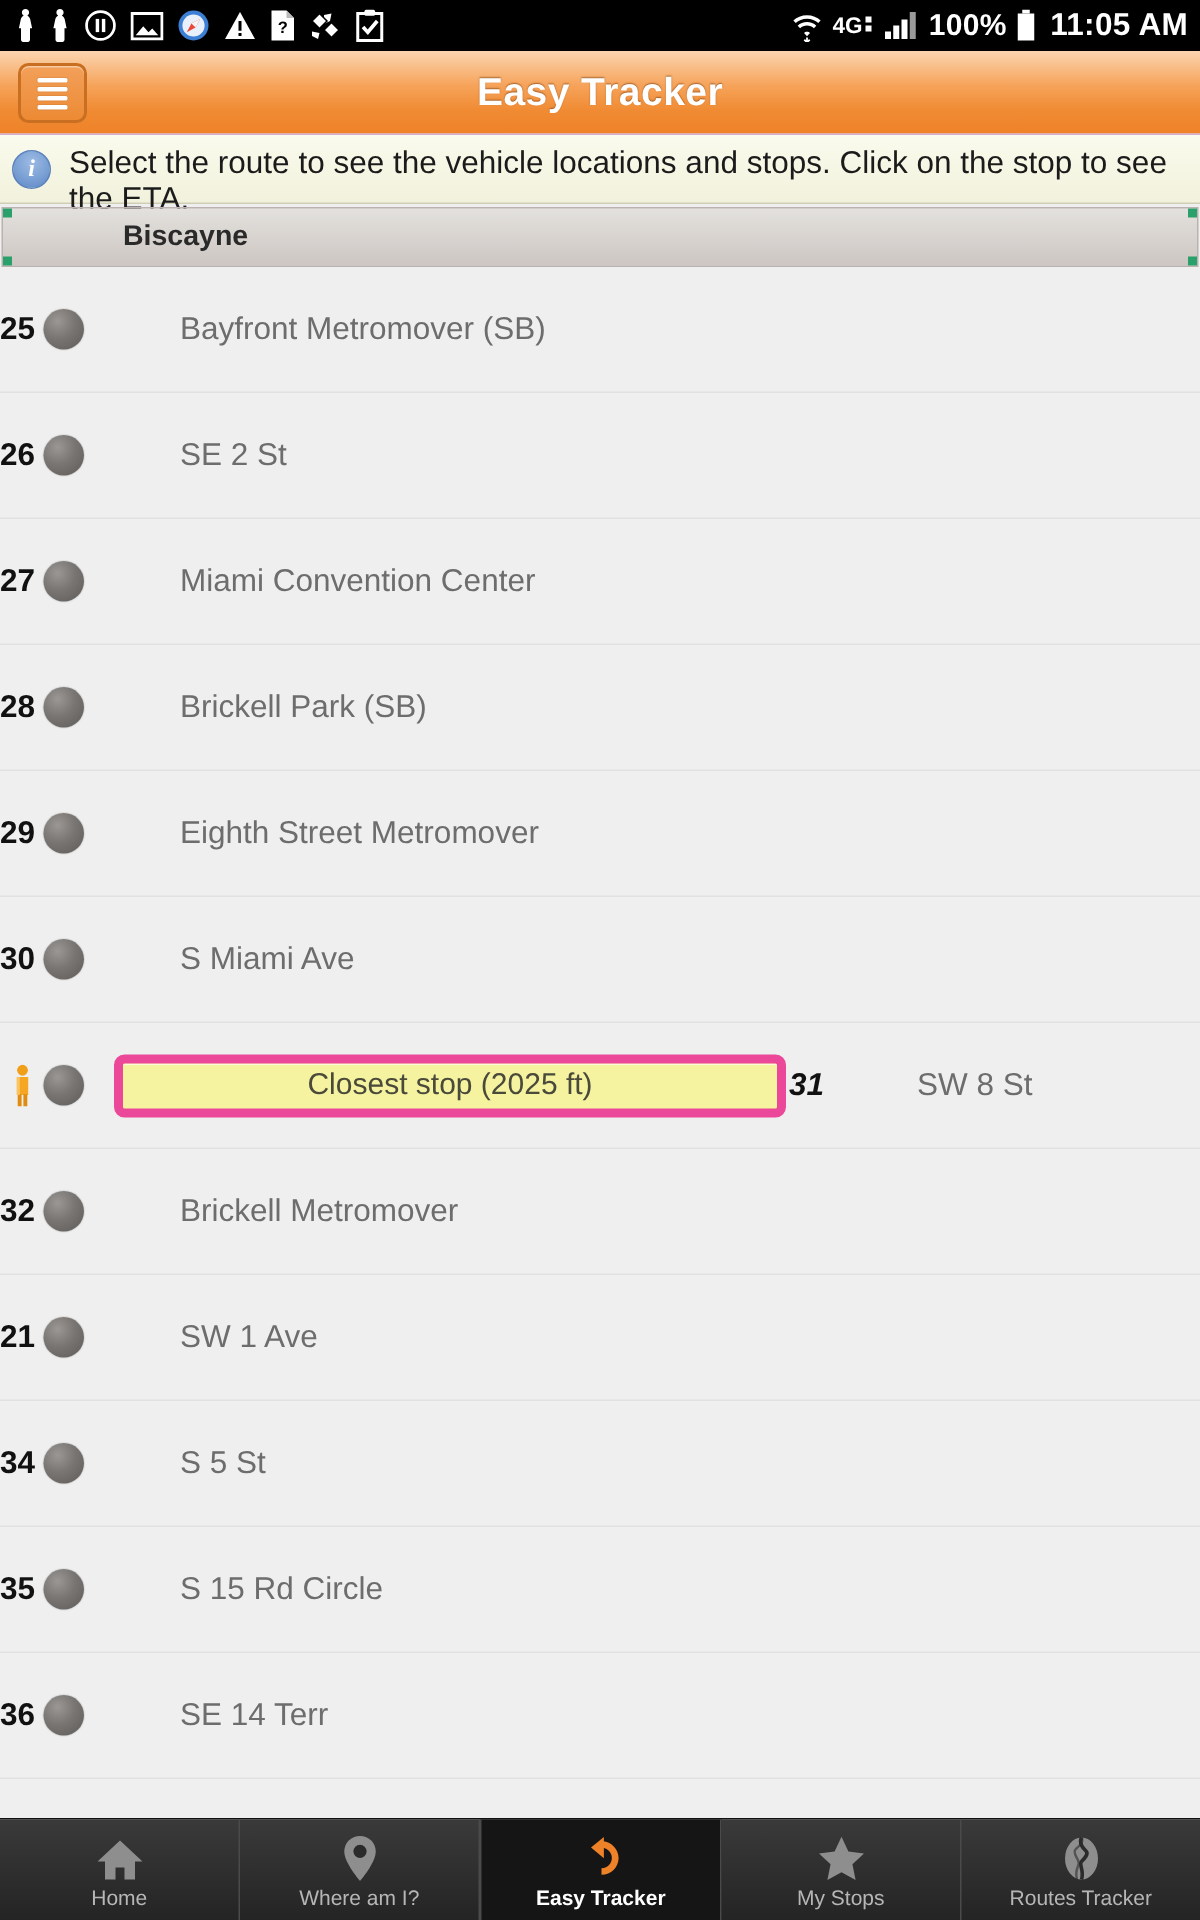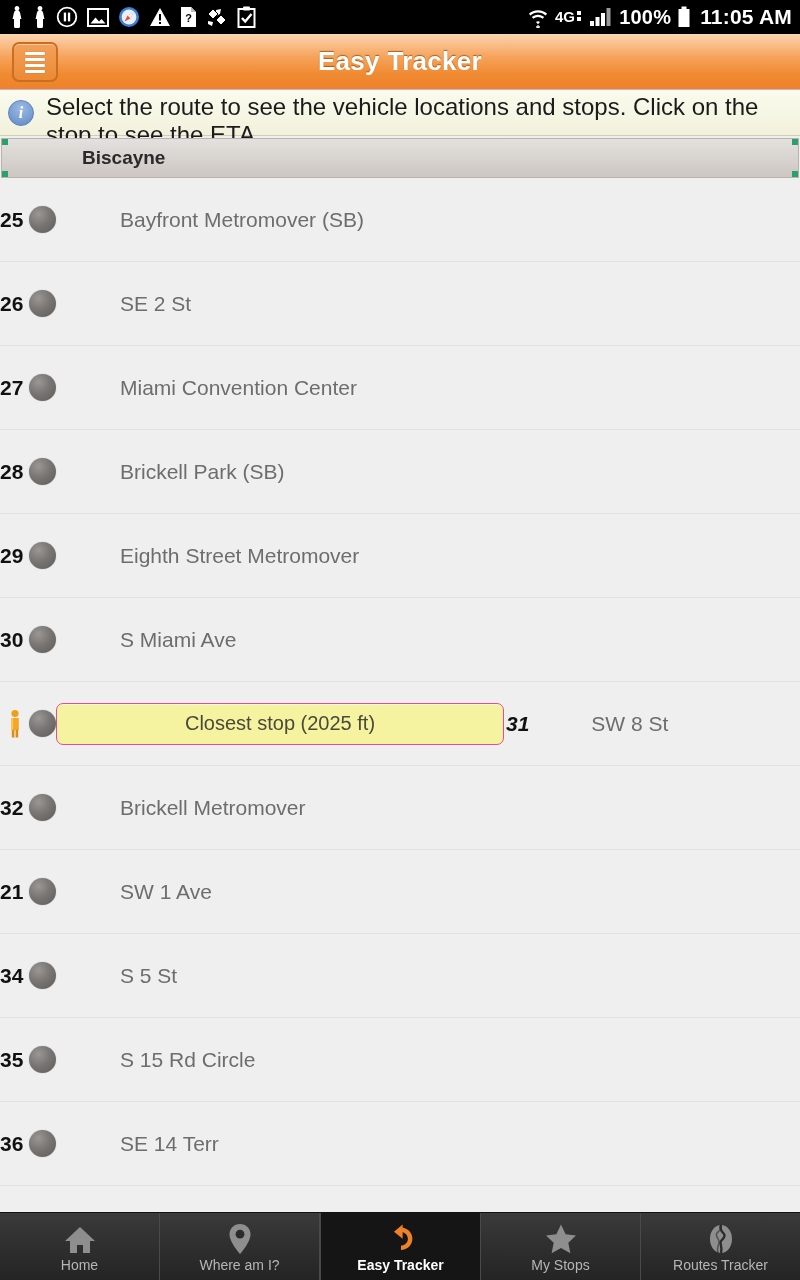--- a/index.html
+++ b/index.html
@@ -56,21 +56,21 @@
     display:flex; align-items:center; padding-left:8px; gap:12px;
   }
   .info-icon {
     width:26px; height:26px; border-radius:50%; flex:0 0 26px;
     background:radial-gradient(circle at 50% 30%,#9dbbe4 0%,#7aa0d4 55%,#5d86c4 100%);
     border:1px solid #5b82bd;
     display:flex; align-items:center; justify-content:center;
     color:#fff; font-size:16px; font-weight:bold; font-style:italic;
     font-family:"Liberation Serif", serif;
   }
-  .info-text { font-size:24px; color:#1b1b1b;margin-top:16px; }
+  .info-text { font-size:21px; color:#1b1b1b;margin-top:16px; }
 
   
   .route-header {
     flex:0 0 40px; height:40px; position:relative;
     margin:2px 1px 0 1px;
     background:linear-gradient(to bottom,#e3e1de 0%,#d9d5d1 45%,#cdc6c3 100%);
     border:1px solid #b9b2ae;
     display:flex; align-items:center;
   }
   .route-header-label {
@@ -107,24 +107,24 @@
   }
   .row-num {
     width:100%; max-width:112px; 
     font-size:21px; font-weight:bold; color:#111;
     flex:0 0 auto;
   }
   .row-name { font-size:21px; color:#6d6d6d; padding-left:8px; }
 
   
   .row.closest .closest-badge {
-    margin-left:56px;
+    margin-left:76px;
     width:448px; height:42px; border-radius:7px;
     background:#f5f2a0;
-    border:1px solid #ec4899;
+    border:6px solid #ec4899;
     display:flex; align-items:center; justify-content:center;
     font-size:20px; color:#4a4a3a;
     box-shadow:inset 0 1px 0 rgba(255,255,255,.6);
   }
   .row.closest .row-num { padding-left:2px; width:auto; max-width:none; flex:0 0 auto;font-style:italic; }
   .row.closest .row-name { padding-left:62px; }
   .pegman {
     position:absolute; left:8px; top:50%; transform:translateY(-50%);
     width:14px; height:30px; z-index:4;
   }

